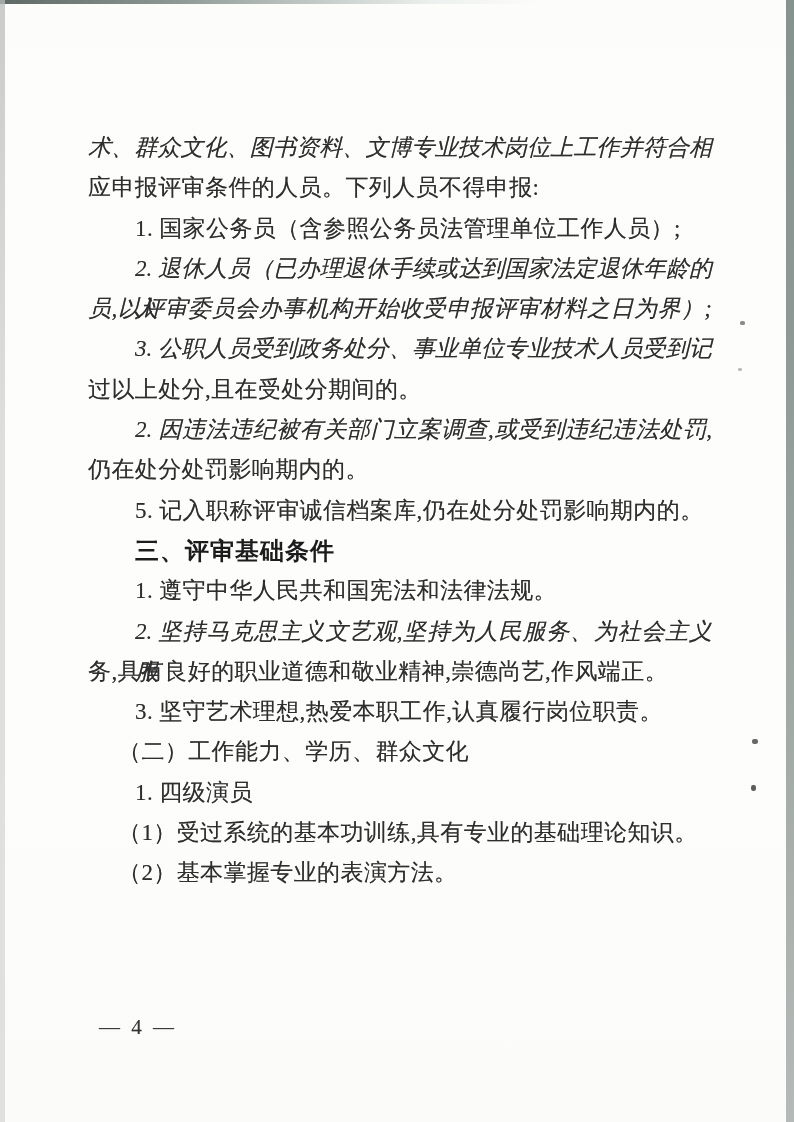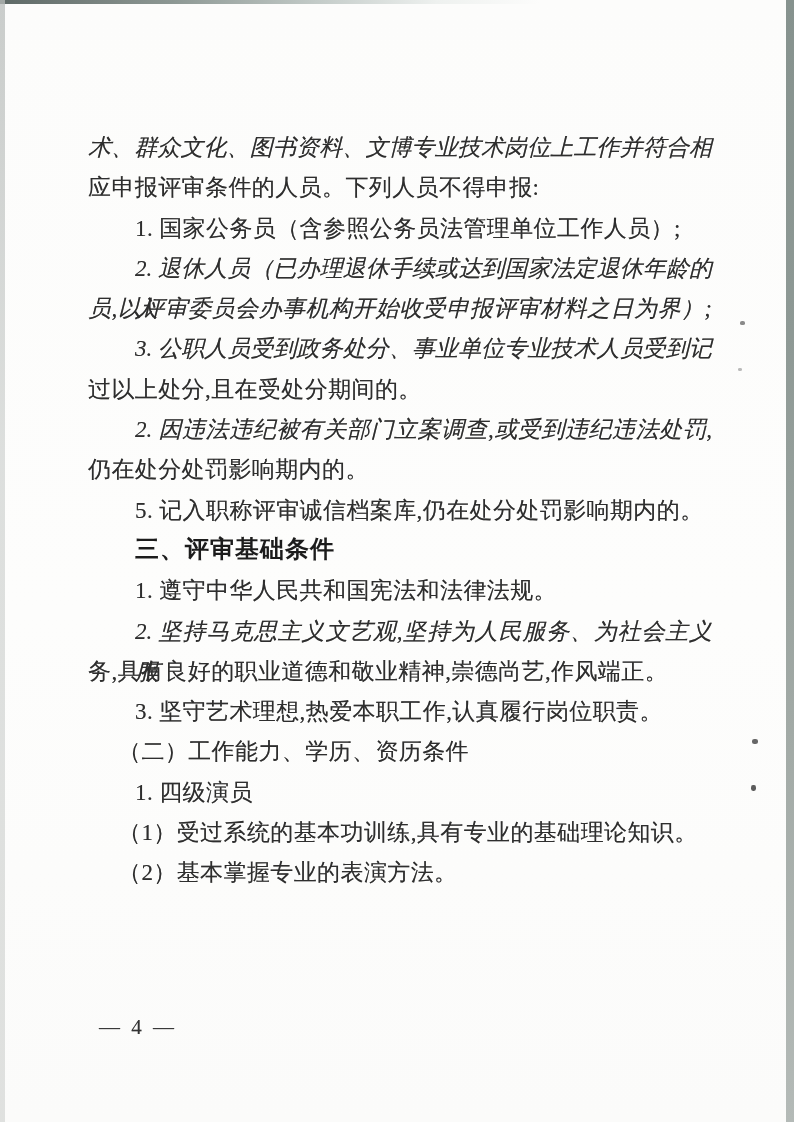--- a/index.html
+++ b/index.html
@@ -54,21 +54,21 @@
   .line.justify {
     white-space: normal;
     text-align: justify;
     text-align-last: justify;
     letter-spacing: 0;
     font-style: italic;
   }
   .line.indent { padding-left: 47px; }
   .line.paren  { padding-left: 30px; }
   .line.heading {
-    font-family: Liberation Mono, monospace;
+    font-family: Liberation Sans, sans-serif;
     font-weight: 700;
     color: #1c1c1c;
     font-size: 24px;
     letter-spacing: 1px;
     text-shadow: none;
   }
   .page-number {
     position: absolute;
     left: 99px;
     top: 1015px;
@@ -102,21 +102,21 @@
     <div class="line indent justify">3. 公职人员受到政务处分、事业单位专业技术人员受到记</div>
     <div class="line">过以上处分,且在受处分期间的。</div>
     <div class="line indent justify">2. 因违法违纪被有关部门立案调查,或受到违纪违法处罚,</div>
     <div class="line">仍在处分处罚影响期内的。</div>
     <div class="line indent">5. 记入职称评审诚信档案库,仍在处分处罚影响期内的。</div>
     <div class="line indent heading">三、评审基础条件</div>
     <div class="line indent">1. 遵守中华人民共和国宪法和法律法规。</div>
     <div class="line indent justify">2. 坚持马克思主义文艺观,坚持为人民服务、为社会主义服</div>
     <div class="line">务,具有良好的职业道德和敬业精神,崇德尚艺,作风端正。</div>
     <div class="line indent">3. 坚守艺术理想,热爱本职工作,认真履行岗位职责。</div>
-    <div class="line paren">（二）工作能力、学历、资历条件</div>
+    <div class="line paren">（二）工作能力、学历、群众文化</div>
     <div class="line indent">1. 四级演员</div>
     <div class="line paren">（1）受过系统的基本功训练,具有专业的基础理论知识。</div>
     <div class="line paren">（2）基本掌握专业的表演方法。</div>
   </div>
 
   <div class="page-number">— 4 —</div>
 
   <div class="speck speck-1"></div>
   <div class="speck speck-2"></div>
   <div class="speck speck-3"></div>

